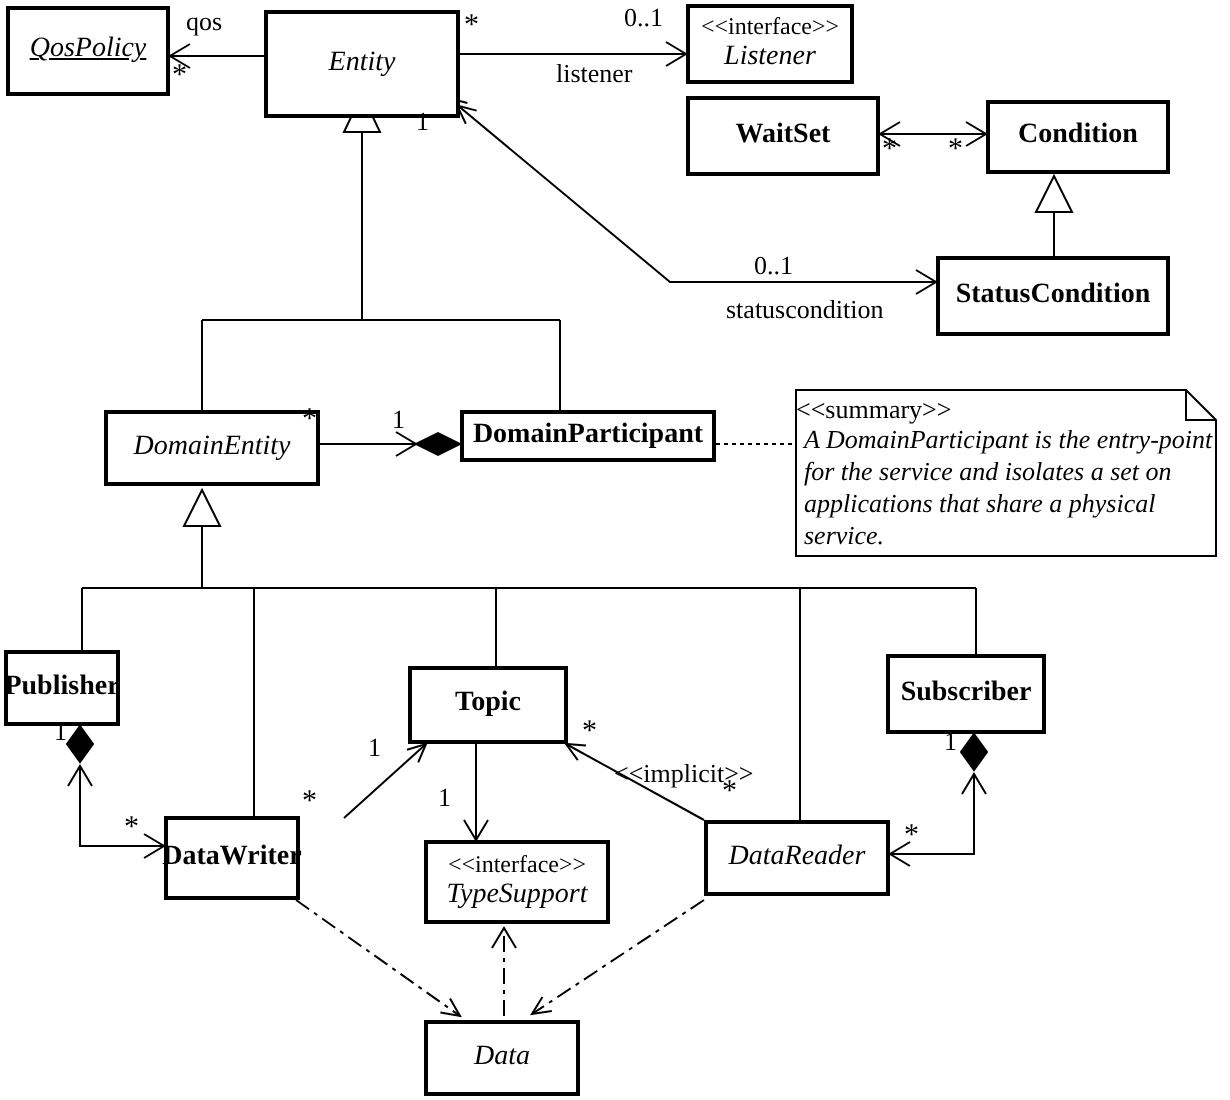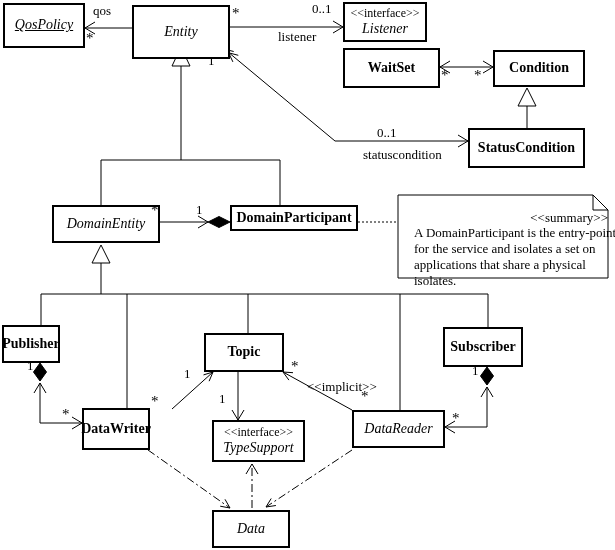--- a/index.html
+++ b/index.html
@@ -17,22 +17,22 @@
   .cname{font-weight:bold;font-size:14px;}
   .abstract .cname{font-weight:normal;font-style:italic;}
   .underline .cname{text-decoration:underline;}
   .stereo{font-size:12px;font-weight:normal;}
   .lbl{position:absolute;z-index:3;font-size:13px;line-height:13px;white-space:nowrap;}
   .star{font-size:15px;line-height:10px;}
   .note-box{
     position:absolute;z-index:2;left:398px;top:195px;width:210px;height:83px;
     box-sizing:border-box;
   }
-  .note-stereo{font-size:13px;text-align:right;padding-top:15px;line-height:15px;}
-  .note-line{font-size:13px;line-height:16px;padding-left:16px;white-space:nowrap;}
+  .note-stereo{font-size:13px;text-align:left;padding-top:2px;line-height:15px;}
+  .note-line{font-size:13px;line-height:16px;padding-left:4px;white-space:nowrap;font-style:italic;}
 </style>
 </head>
 <body>
 
 <div id="canvas">
 
   <svg id="edges" width="615" height="550" viewBox="0 0 615 550" fill="none" stroke="#000" stroke-width="1">
 
     <g>
       <line x1="132" y1="28" x2="85" y2="28"></line>
@@ -198,21 +198,21 @@
 
   <div class="uml-box abstract" style="left:212px;top:510px;width:78px;height:38px">
     <span class="cname">Data</span>
   </div>
 
   <div class="note-box">
     <div class="note-stereo">&lt;&lt;summary&gt;&gt;</div>
     <div class="note-line">A DomainParticipant is the entry-point</div>
     <div class="note-line">for the service and isolates a set on</div>
     <div class="note-line">applications that share a physical</div>
-    <div class="note-line">isolates.</div>
+    <div class="note-line">service.</div>
   </div>
 
   <span class="lbl" style="left:93px;top:4px">qos</span>
   <span class="lbl star" style="left:86px;top:33px">*</span>
 
   <span class="lbl star" style="left:232px;top:8px">*</span>
   <span class="lbl" style="left:312px;top:2px">0..1</span>
   <span class="lbl" style="left:278px;top:30px">listener</span>
 
   <span class="lbl star" style="left:441px;top:70px">*</span>

